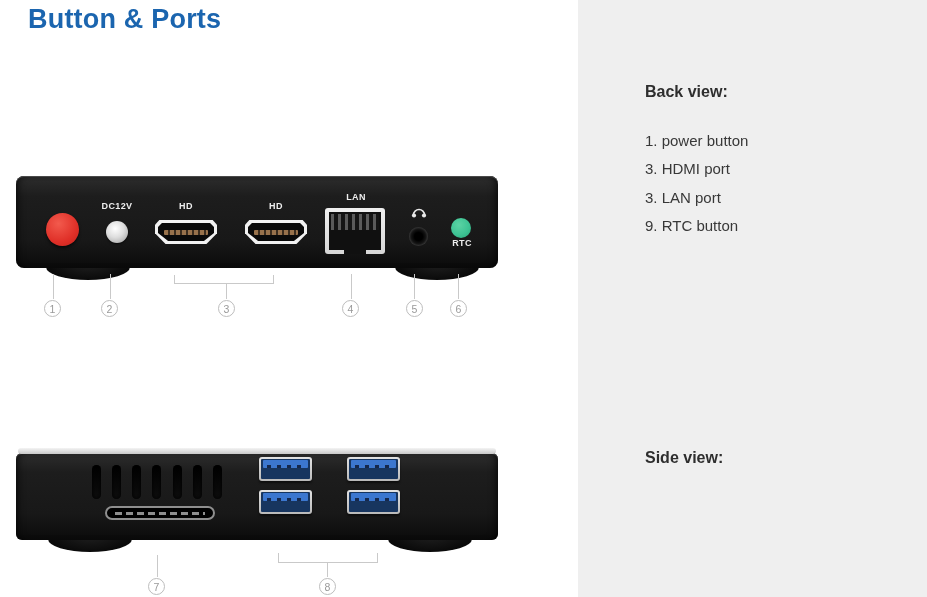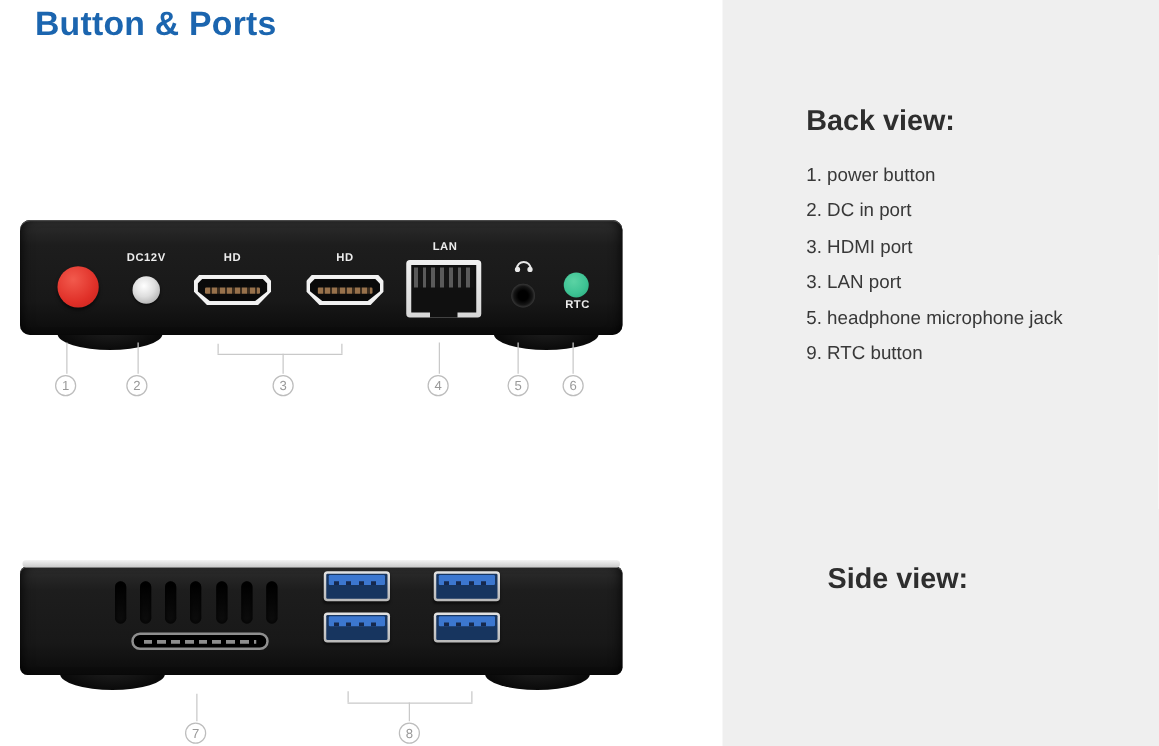--- a/index.html
+++ b/index.html
@@ -5,21 +5,21 @@
   html,body{margin:0;padding:0;}
   body{width:927px;height:597px;background:#ffffff;font-family:"Liberation Sans",sans-serif;overflow:hidden;}
   #stage{position:relative;width:927px;height:597px;background:#fff;}
   .abs{position:absolute;}
 
   
   #page-title{position:absolute;left:28px;top:4px;font-size:27px;font-weight:700;color:#1b65af;letter-spacing:0.2px;}
 
   
   #panel{position:absolute;left:578px;top:0;width:349px;height:597px;background:#efefef;}
-  .panel-heading{position:absolute;left:67px;font-size:23px;font-weight:700;color:#2e2e2e;}
+  .panel-heading{position:absolute;left:67px;font-size:16px;font-weight:700;color:#2e2e2e;}
   .plist{position:absolute;left:67px;font-size:15px;color:#383838;}
   .plist div{height:28.4px;line-height:28.4px;white-space:nowrap;}
 
   
   .device{position:absolute;left:16px;width:482px;}
   .foot{position:absolute;width:84px;height:26px;background:radial-gradient(ellipse at 50% 30%,#222 0%,#0a0a0a 70%);border-radius:50%;z-index:0;}
   .dev-body{position:absolute;left:0;top:0;width:482px;z-index:1;border-radius:8px;
     background:linear-gradient(180deg,#2d2d2d 0%,#1d1d1d 22%,#181818 70%,#0b0b0b 100%);
     box-shadow:inset 0 1px 0 #4a4a4a, inset 6px 0 10px -6px #000, inset -6px 0 10px -6px #000;}
   .silver-strip{position:absolute;left:2px;top:0;width:478px;height:6px;border-radius:3px;
@@ -183,23 +183,21 @@
   <div class="hline" style="left:278px;top:562px;width:100px;"></div>
   <div class="vline" style="left:327px;top:562px;height:15px;"></div>
 
   <div class="callout" style="left:148px;top:578px;">7</div>
   <div class="callout" style="left:319px;top:578px;">8</div>
 
   <div id="panel">
     <div class="panel-heading" style="top:83px;">Back view:</div>
     <div class="plist" style="top:127px;">
       <div>1. power button</div>
-      <div>2. DC in port</div>
       <div>3. HDMI port</div>
       <div>3. LAN port</div>
-      <div>5. headphone microphone jack</div>
       <div>9. RTC button</div>
     </div>
 
-    <div class="panel-heading" style="top:449px;margin-left:17px;">Side view:</div>
+    <div class="panel-heading" style="top:449px;">Side view:</div>
   </div>
 
 </div>
 
 </body></html>

